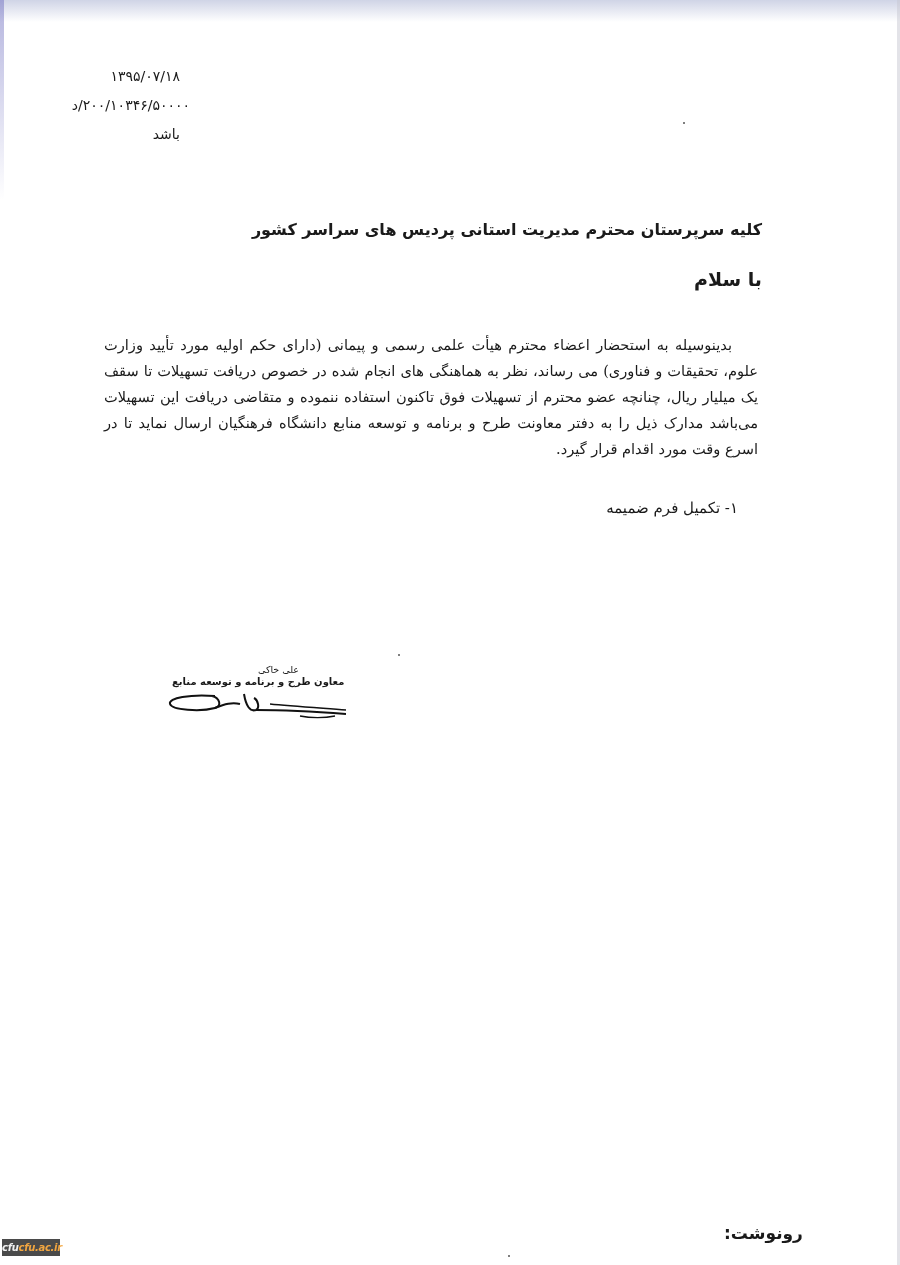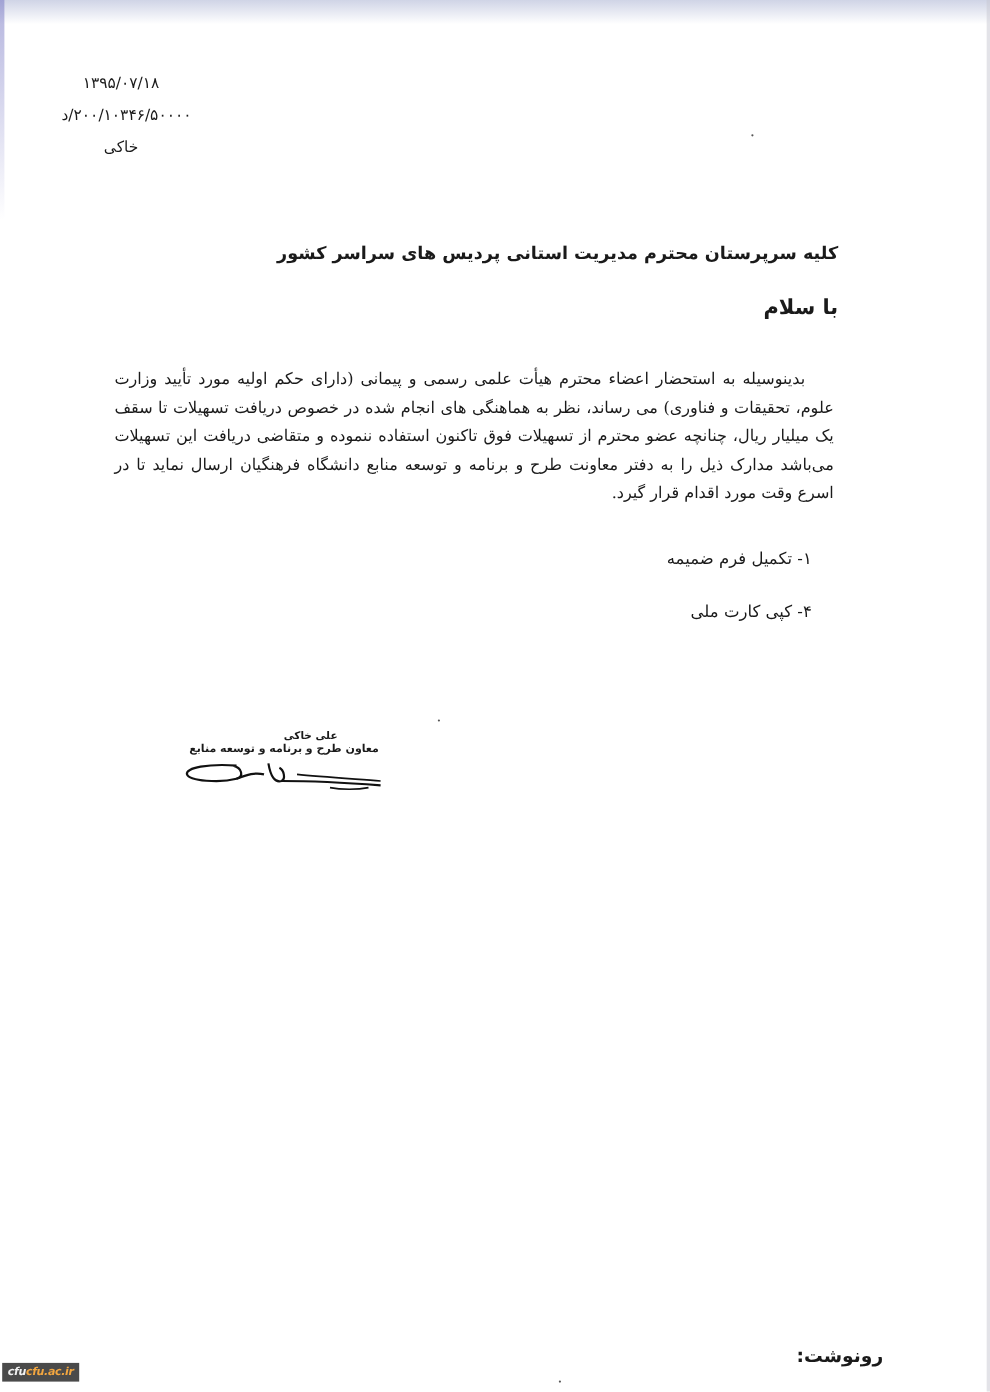--- a/index.html
+++ b/index.html
@@ -15,73 +15,72 @@
   }
   .scan-left {
     position: absolute; left: 0; top: 0; width: 4px; height: 200px;
     background: linear-gradient(to bottom, rgba(130,130,200,0.6), rgba(255,255,255,0));
   }
   .scan-right {
     position: absolute; right: 0; top: 0; width: 3px; height: 1265px;
     background: rgba(200,200,210,0.5);
   }
   .meta { position: absolute; left: 40px; top: 62px; width: 140px; direction: rtl; text-align: right; font-size: 14px; line-height: 29px; }
-  .meta div { white-space: nowrap; text-align: center; }
+  .meta div { white-space: nowrap; }
   .addressee {
     position: absolute; right: 138px; top: 220px; direction: rtl; text-align: center;
     font-family: "DejaVu Sans", sans-serif; font-weight: bold; font-size: 16px;
   }
   .greeting {
     position: absolute; right: 138px; top: 268px; direction: rtl; text-align: right;
     font-weight: bold; font-size: 19px;
   }
   .body-text {
     position: absolute; left: 100px; top: 328px; width: 662px; direction: rtl;
     text-align: justify; text-align-last: right; font-size: 14.6px; line-height: 26px;
     font-family: "DejaVu Serif", serif;
   }
   .body-text p { margin: 4px; text-indent: 26px; }
   .req-list { position: absolute; right: 162px; top: 496px; direction: rtl; text-align: right; margin: 0; padding: 0; list-style: none; font-family: "DejaVu Serif", serif; font-size: 15px; }
   .req-list li { height: 48px; line-height: 24px; white-space: nowrap; text-align: right; }
   .signature { position: absolute; left: 160px; top: 664px; width: 190px; height: 62px; }
-  .sig-name { position: absolute; left: 98px; top: 0; direction: rtl; font-size: 9.5px; font-weight: bold; white-space: nowrap; }
+  .sig-name { position: absolute; left: 98px; top: 0; direction: rtl; font-size: 9.5px; font-weight: normal; white-space: nowrap; }
   .sig-title { position: absolute; left: 12px; top: 12px; direction: rtl; font-size: 10px; font-weight: bold; white-space: nowrap; }
   .sig-stroke { position: absolute; left: 0; top: 18px; }
   .cc-label { position: absolute; left: 724px; top: 1223px; direction: rtl; font-size: 17px; font-weight: bold; }
   .watermark {
-    position: absolute; left: 2px; top: 1239px; width: 70px; height: 17px;
+    position: absolute; left: 2px; top: 1239px; width: 58px; height: 17px;
     background: #4a4a4a; color: #f2a640; font-size: 10px; font-style: italic; font-weight: bold;
     line-height: 17px; text-align: center; letter-spacing: -0.3px;
   }
   .watermark .prefix { color: #f1f1f1; }
   .speck { position: absolute; width: 2px; height: 2px; background: #555; border-radius: 1px; }
 </style>
 </head>
 <body>
 
 <div class="scan-top"></div>
 <div class="scan-left"></div>
 <div class="scan-right"></div>
 
 <div class="meta">
   <div>۱۳۹۵/۰۷/۱۸</div>
   <div style="margin-right:-10px">۲۰۰/۱۰۳۴۶/۵۰۰۰۰/د</div>
-  <div>خاکی</div>
+  <div>باشد</div>
 </div>
 
 <div class="addressee">کلیه سرپرستان محترم مدیریت استانی  پردیس های سراسر کشور</div>
 <div class="greeting">با سلام</div>
 
 <div class="body-text">
   <p>بدینوسیله به استحضار اعضاء محترم هیأت علمی رسمی و پیمانی (دارای حکم اولیه مورد تأیید وزارت علوم، تحقیقات و فناوری) می رساند، نظر به هماهنگی های انجام شده در خصوص دریافت تسهیلات تا سقف یک میلیار ریال، چنانچه عضو محترم از تسهیلات فوق تاکنون استفاده ننموده و متقاضی دریافت این تسهیلات می‌باشد مدارک ذیل را به دفتر معاونت طرح و برنامه و توسعه منابع دانشگاه فرهنگیان ارسال نماید تا در اسرع وقت مورد اقدام قرار گیرد.</p>
 </div>
 
 <ul class="req-list">
   <li>۱- تکمیل فرم ضمیمه</li>
-  <li>۴- کپی کارت ملی</li>
 </ul>
 
 <div class="signature">
   <div class="sig-name">علی خاکی</div>
   <div class="sig-title">معاون طرح و برنامه و توسعه منابع</div>
   <svg class="sig-stroke" width="190" height="40" viewBox="0 0 190 40">
     <path d="M55 14 C 30 12, 8 16, 10 22 C 12 28, 40 30, 55 26 C 62 24, 60 16, 52 14" fill="none" stroke="#111" stroke-width="2"></path>
     <path d="M55 26 C 65 22, 72 20, 80 22" fill="none" stroke="#111" stroke-width="2"></path>
     <path d="M84 12 C 86 24, 90 30, 96 28 C 100 26, 98 18, 94 16" fill="none" stroke="#111" stroke-width="2"></path>
     <path d="M96 28 C 130 28, 160 30, 186 32" fill="none" stroke="#111" stroke-width="2"></path>

